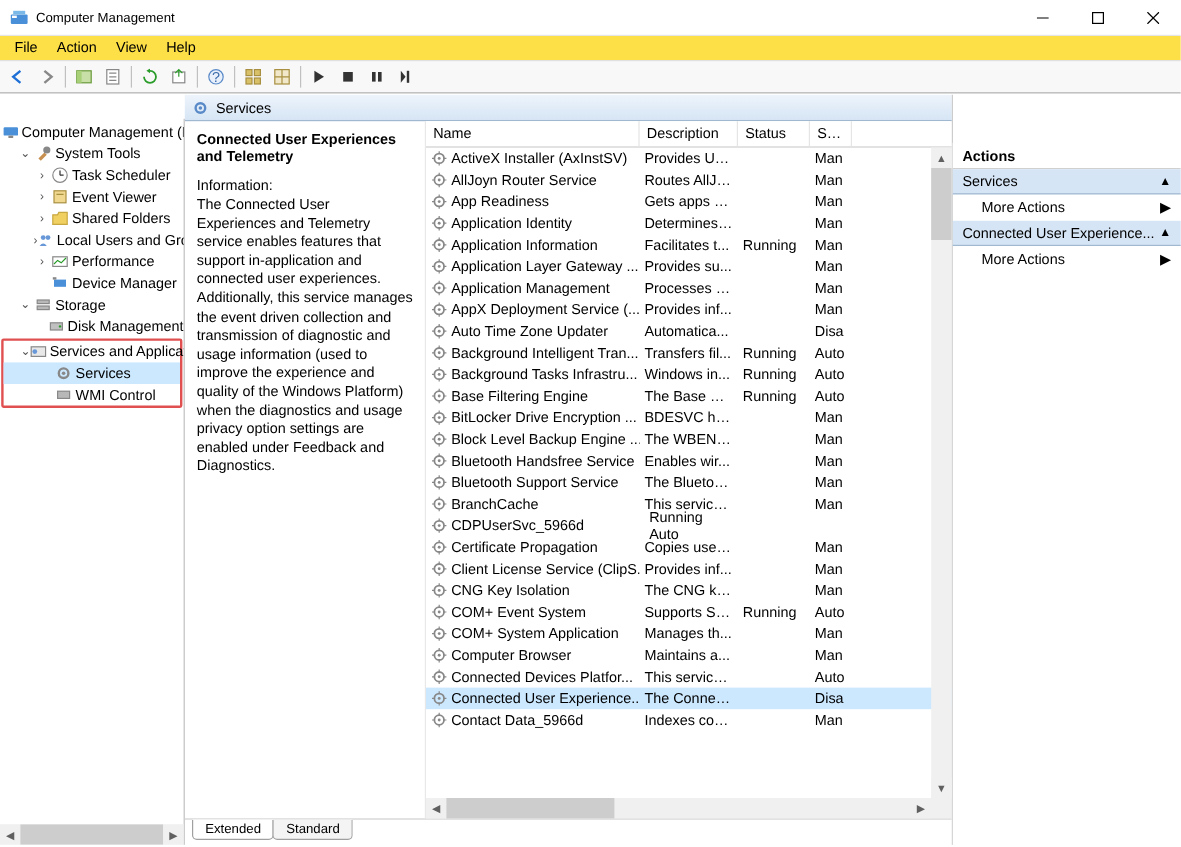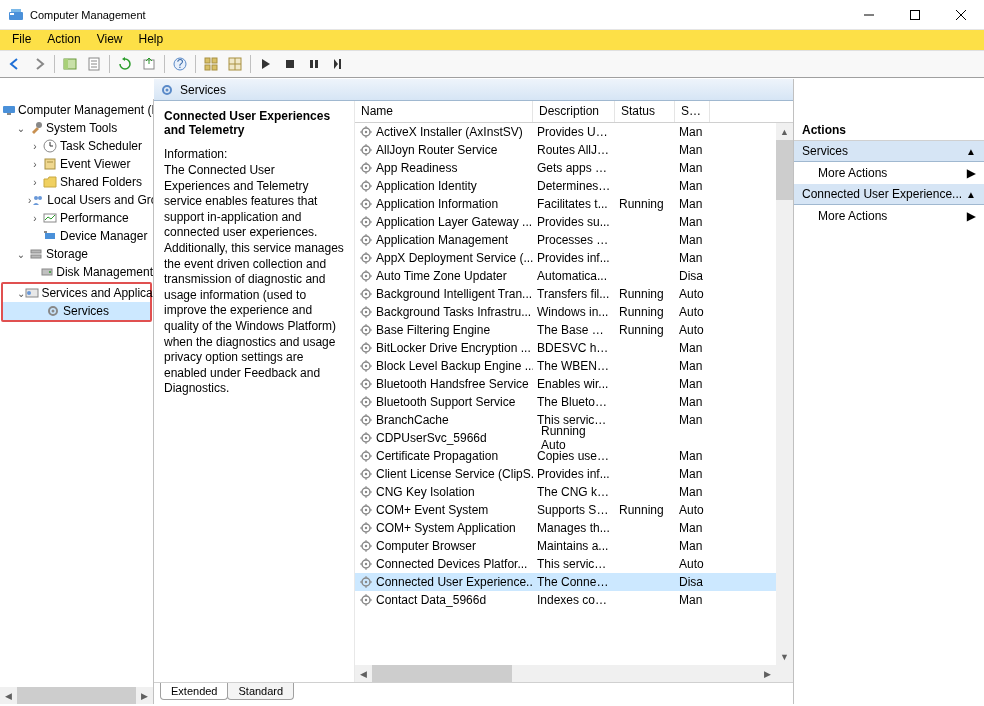--- a/index.html
+++ b/index.html
@@ -331,20 +331,29 @@
         <div class="tree-node tree-l2 selected">
             <span class="tree-toggle"></span>
             <span class="tree-icon">
               <svg width="14" height="14">
                 <circle cx="7" cy="7" r="4" fill="none" stroke="#888" stroke-width="2"></circle>
                 <circle cx="7" cy="7" r="1.5" fill="#888"></circle>
               </svg>
             </span>
             <span>Services</span>
           </div>
+        <div class="tree-node tree-l2">
+            <span class="tree-toggle"></span>
+            <span class="tree-icon">
+              <svg width="14" height="14">
+                <rect x="2" y="4" width="10" height="6" fill="#b8b8b8" stroke="#888"></rect>
+              </svg>
+            </span>
+            <span>WMI Control</span>
+          </div>
       </div>
     </div>
     <div class="hscroll">
       <div class="hscroll-btn">◀</div>
       <div class="hscroll-thumb" style="width:120px"></div>
       <div style="flex:1"></div>
       <div class="hscroll-btn">▶</div>
     </div>
   </div>
 

